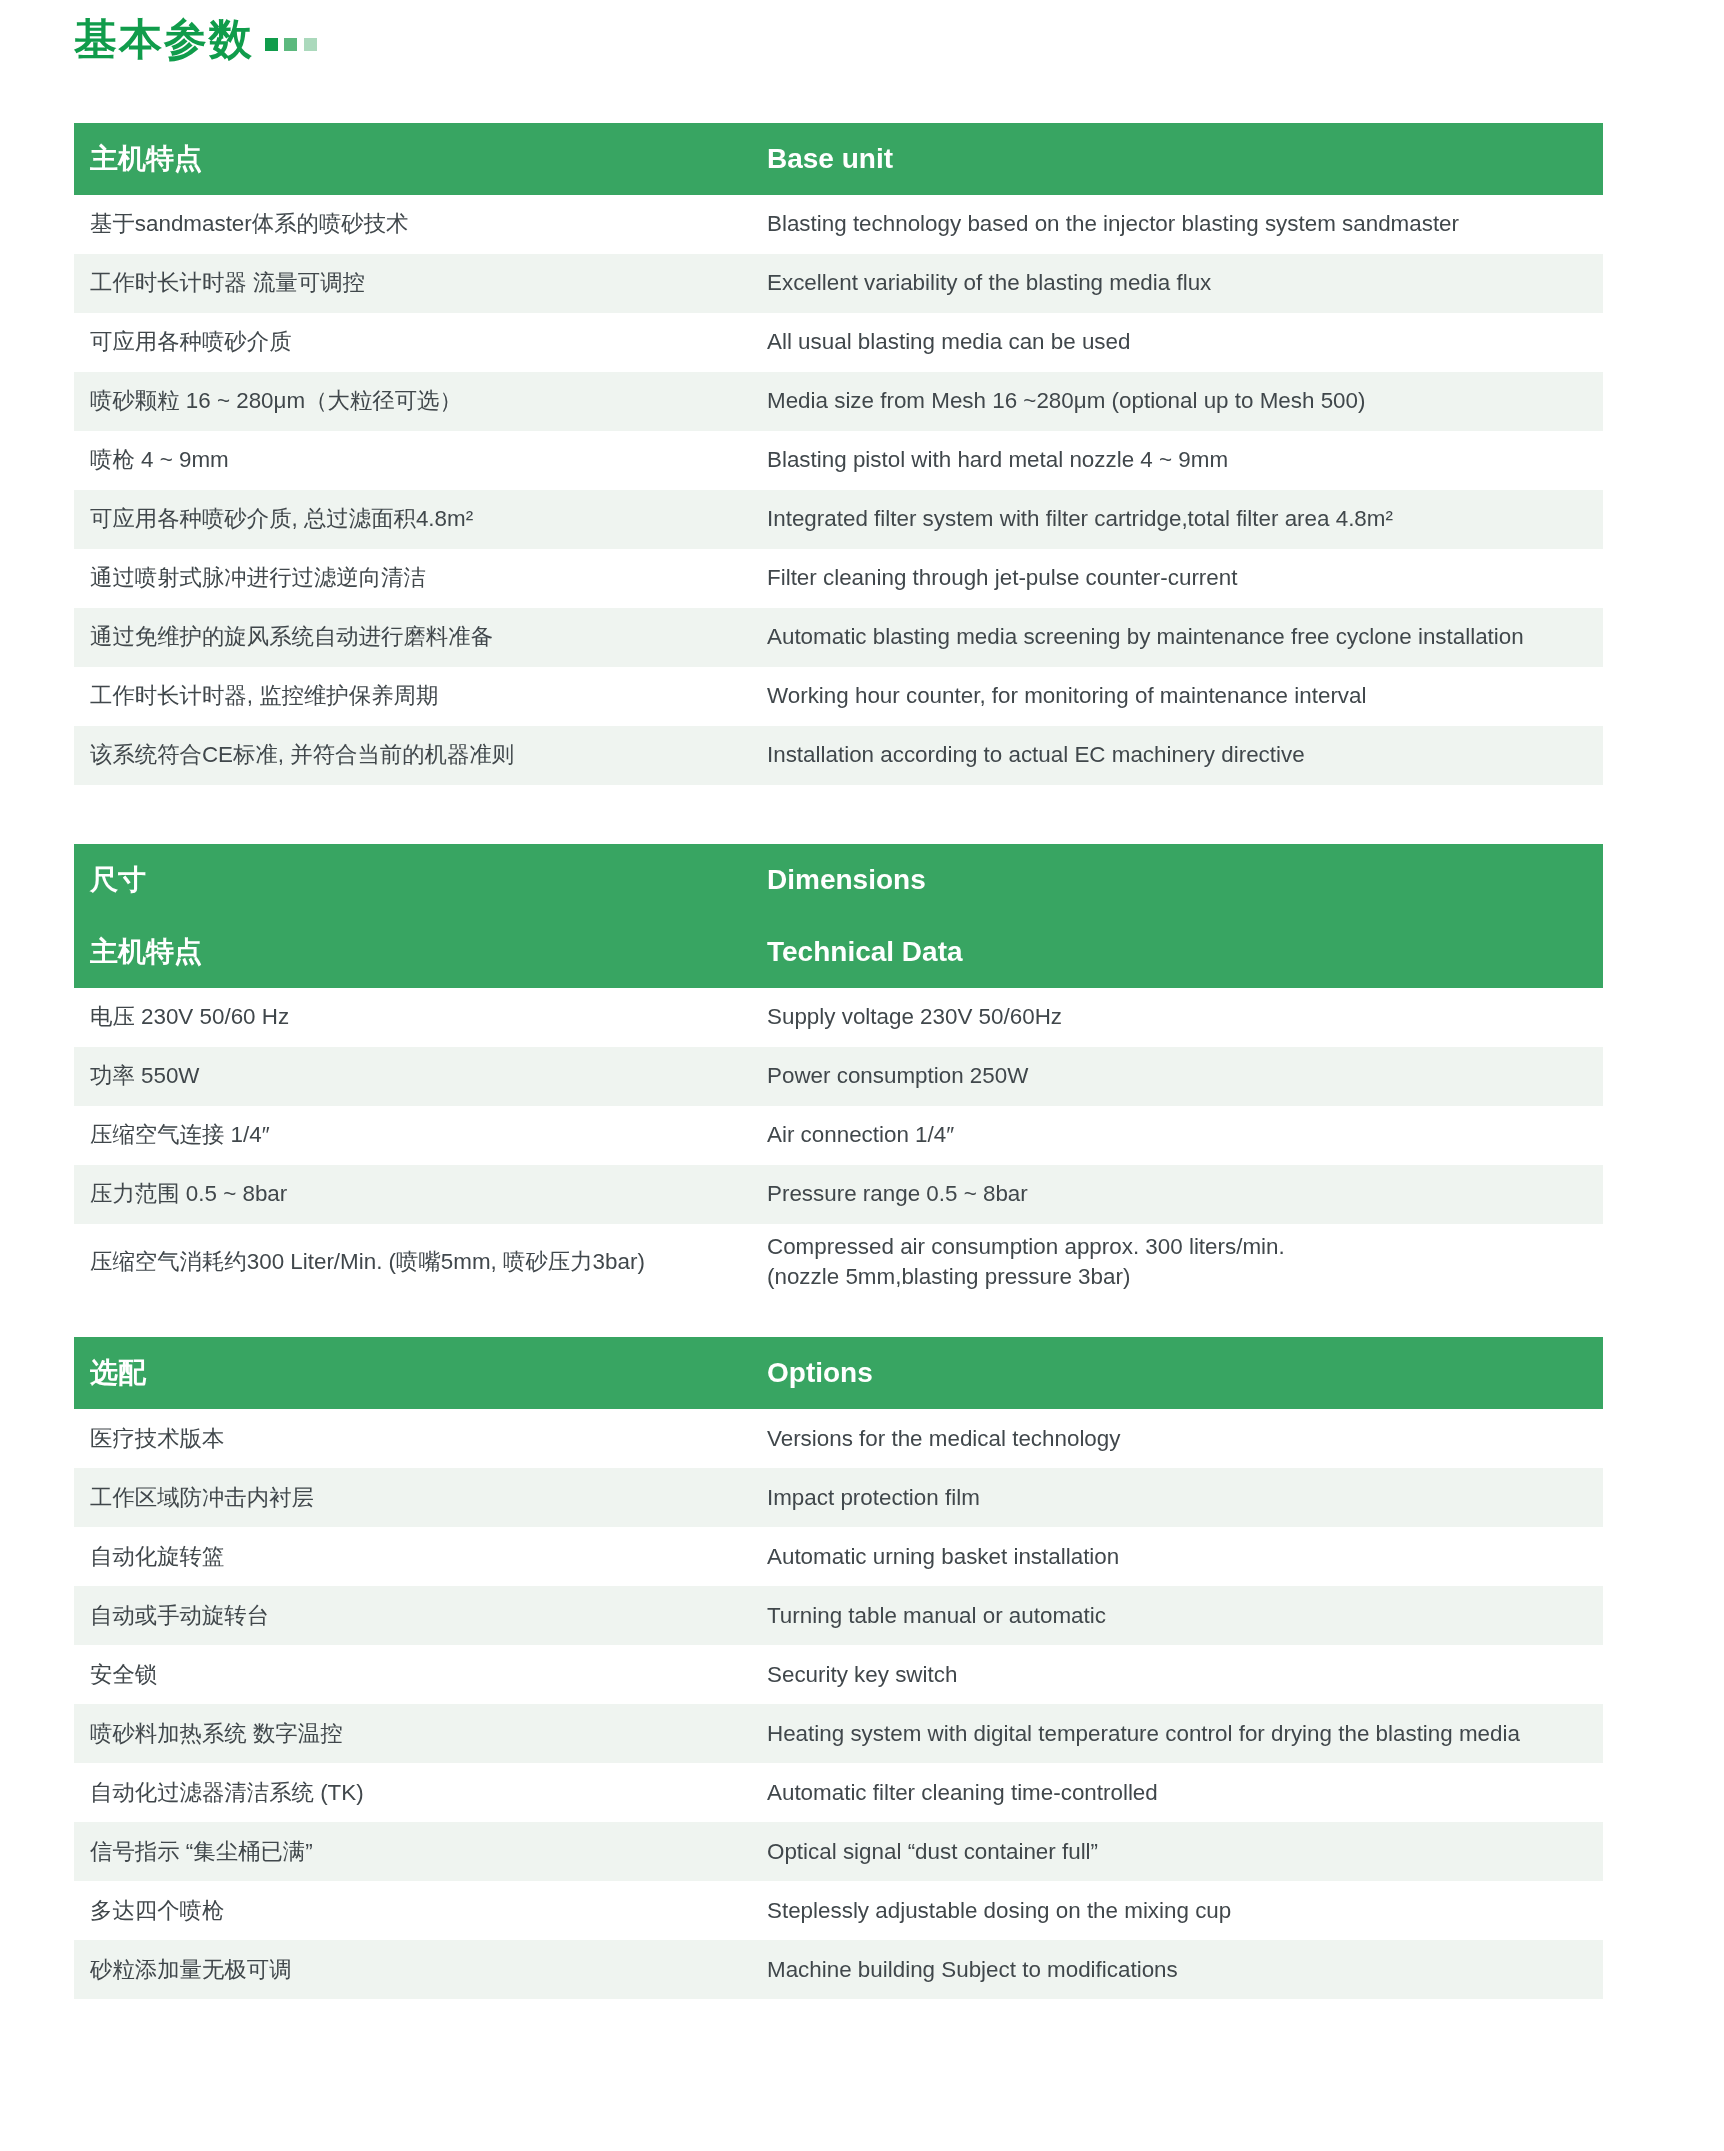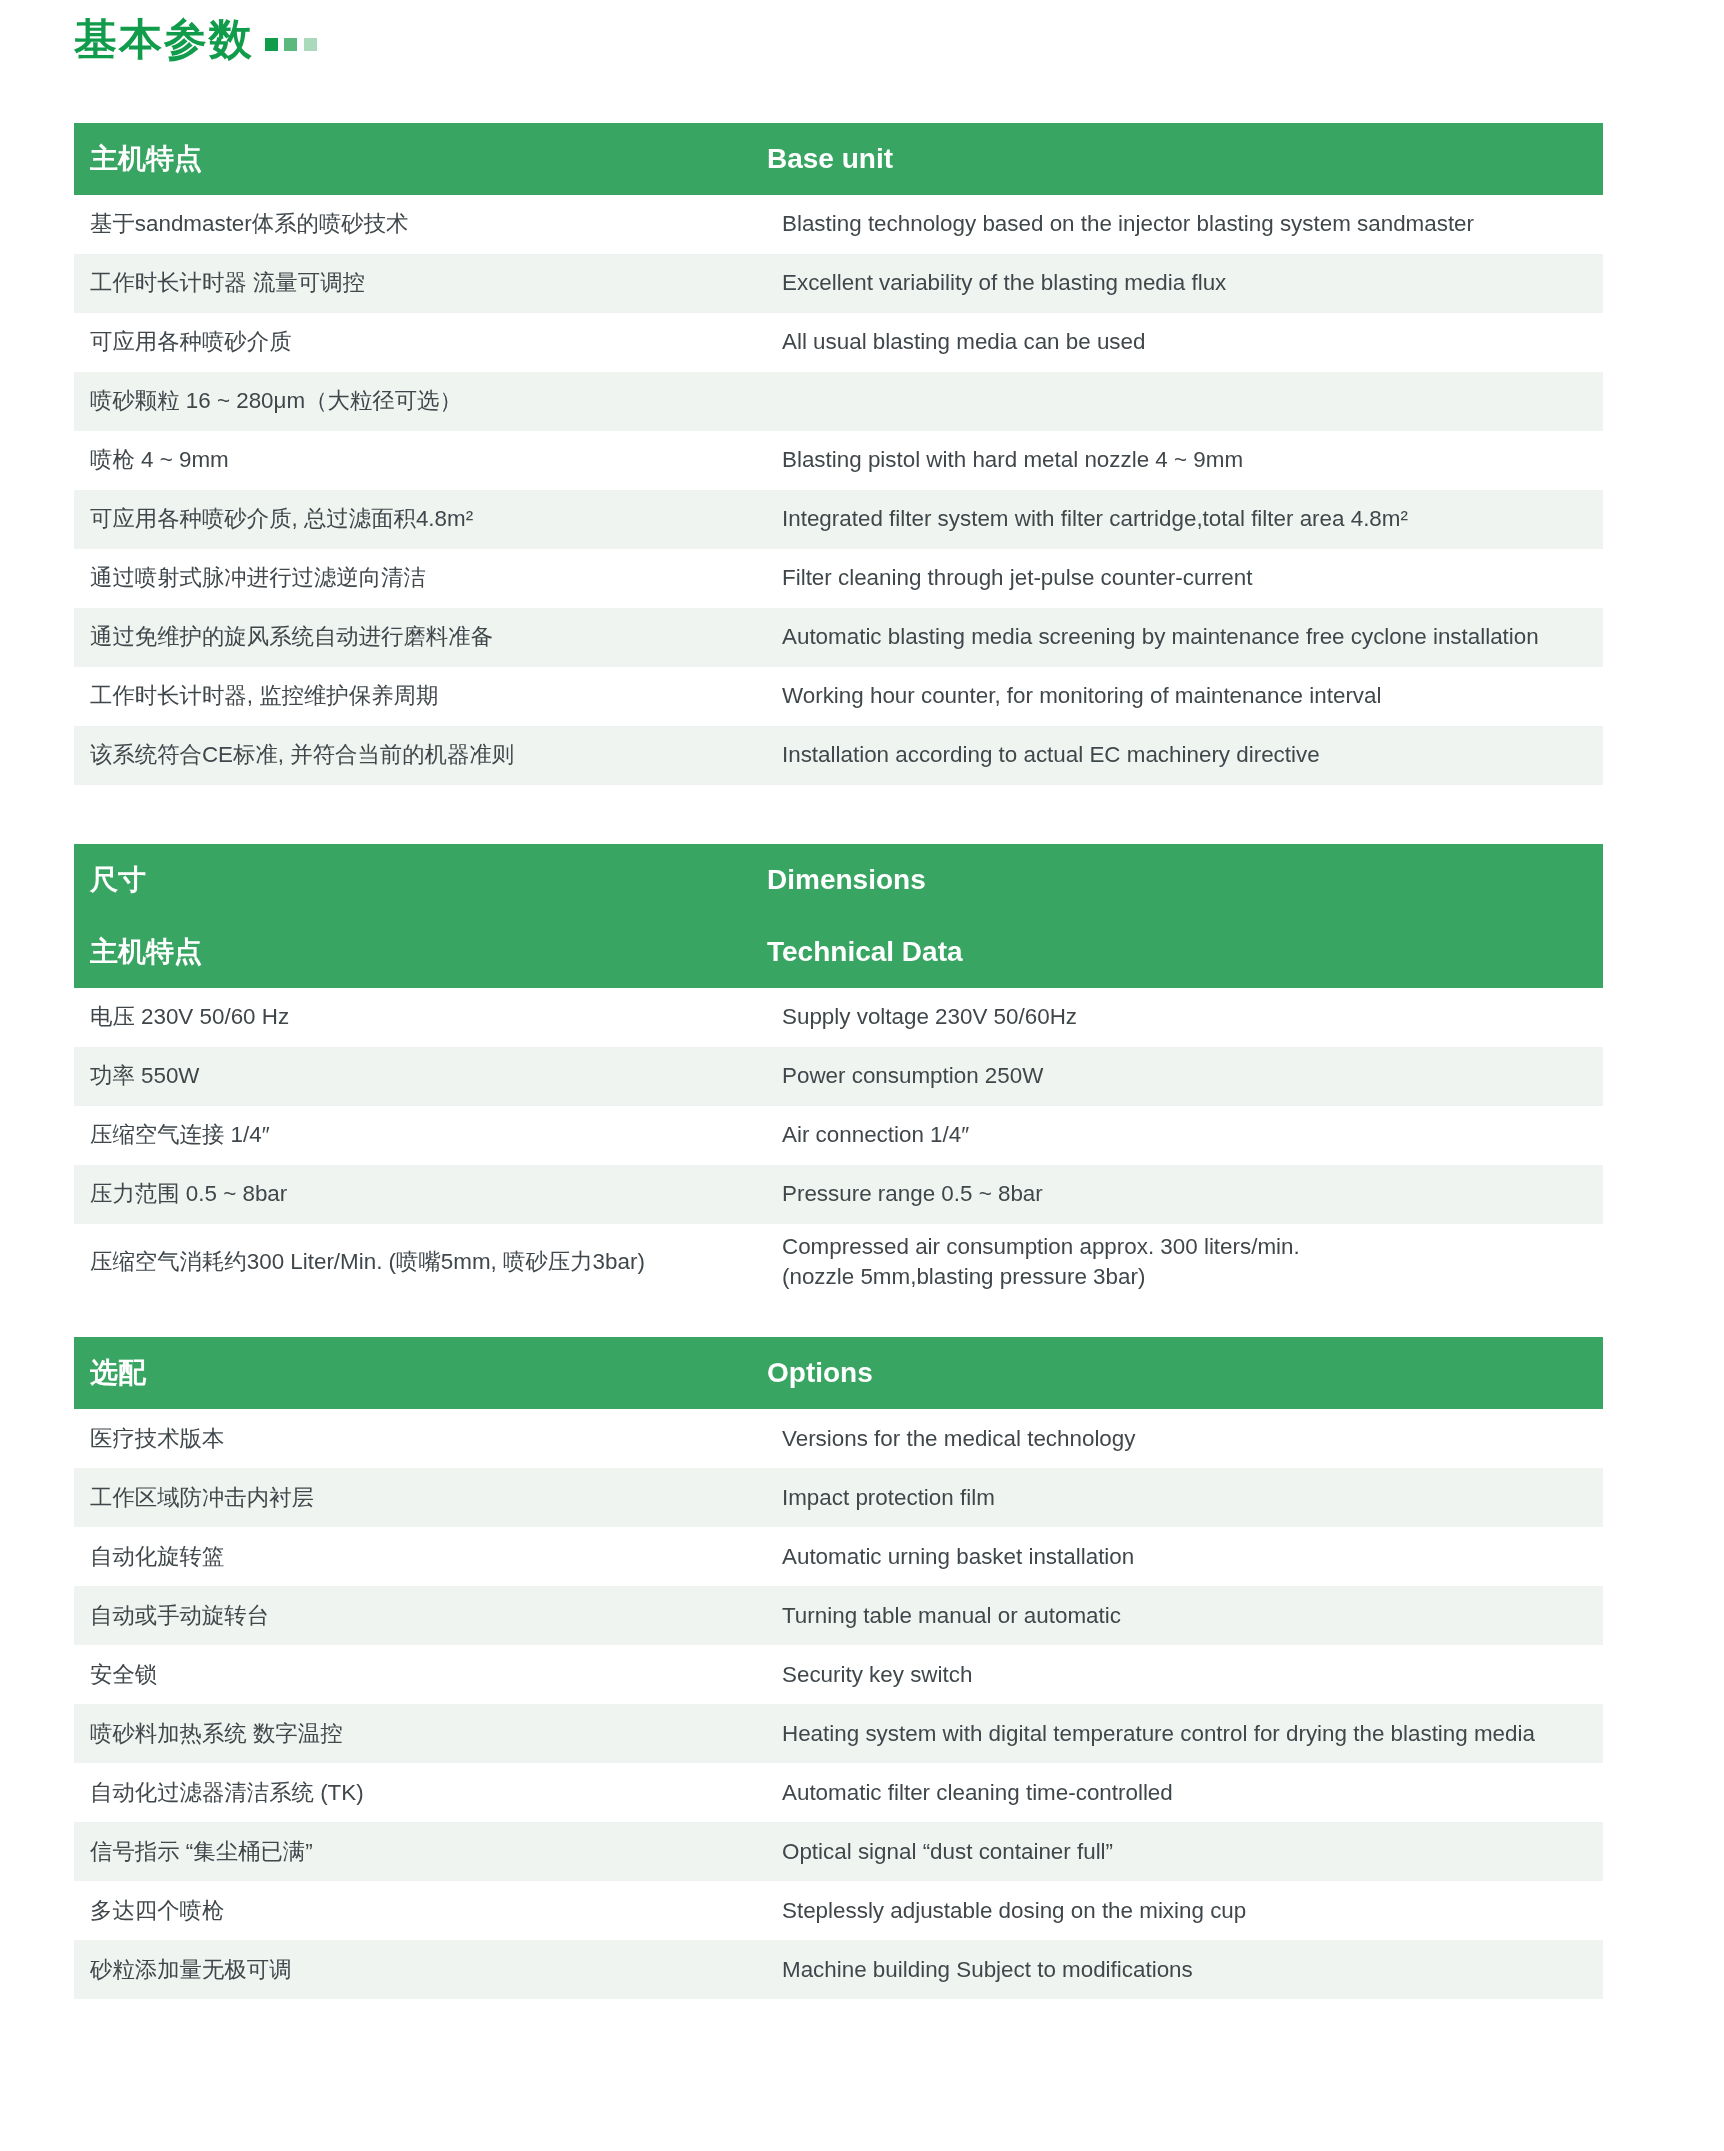--- a/index.html
+++ b/index.html
@@ -60,21 +60,20 @@
     flex-shrink: 0;
   }
   .he { flex: 1; }
 
   .row {
     display: flex;
     align-items: center;
     min-height: 59px;
     font-size: 22.4px;
     line-height: 1.35;
-    gap: 15px;
   }
   .rows .row:nth-child(even) { background: #eff4f0; }
   .cz {
     width: 693px;
     box-sizing: border-box;
     padding: 7.5px 18.6px 7.5px 16px;
     flex-shrink: 0;
   }
   .ce {
     flex: 1;
@@ -109,20 +108,21 @@
       <div class="row">
           <div class="cz">工作时长计时器 流量可调控</div>
           <div class="ce">Excellent variability of the blasting media flux</div>
         </div>
       <div class="row">
           <div class="cz">可应用各种喷砂介质</div>
           <div class="ce">All usual blasting media can be used</div>
         </div>
       <div class="row">
           <div class="cz">喷砂颗粒 16 ~ 280μm（大粒径可选）</div>
+          <div class="ce">Media size from Mesh 16 ~280μm (optional up to Mesh 500)</div>
         </div>
       <div class="row">
           <div class="cz">喷枪 4 ~ 9mm</div>
           <div class="ce">Blasting pistol with hard metal nozzle 4 ~ 9mm</div>
         </div>
       <div class="row">
           <div class="cz">可应用各种喷砂介质, 总过滤面积4.8m²</div>
           <div class="ce">Integrated filter system with filter cartridge,total filter area 4.8m²</div>
         </div>
       <div class="row">

